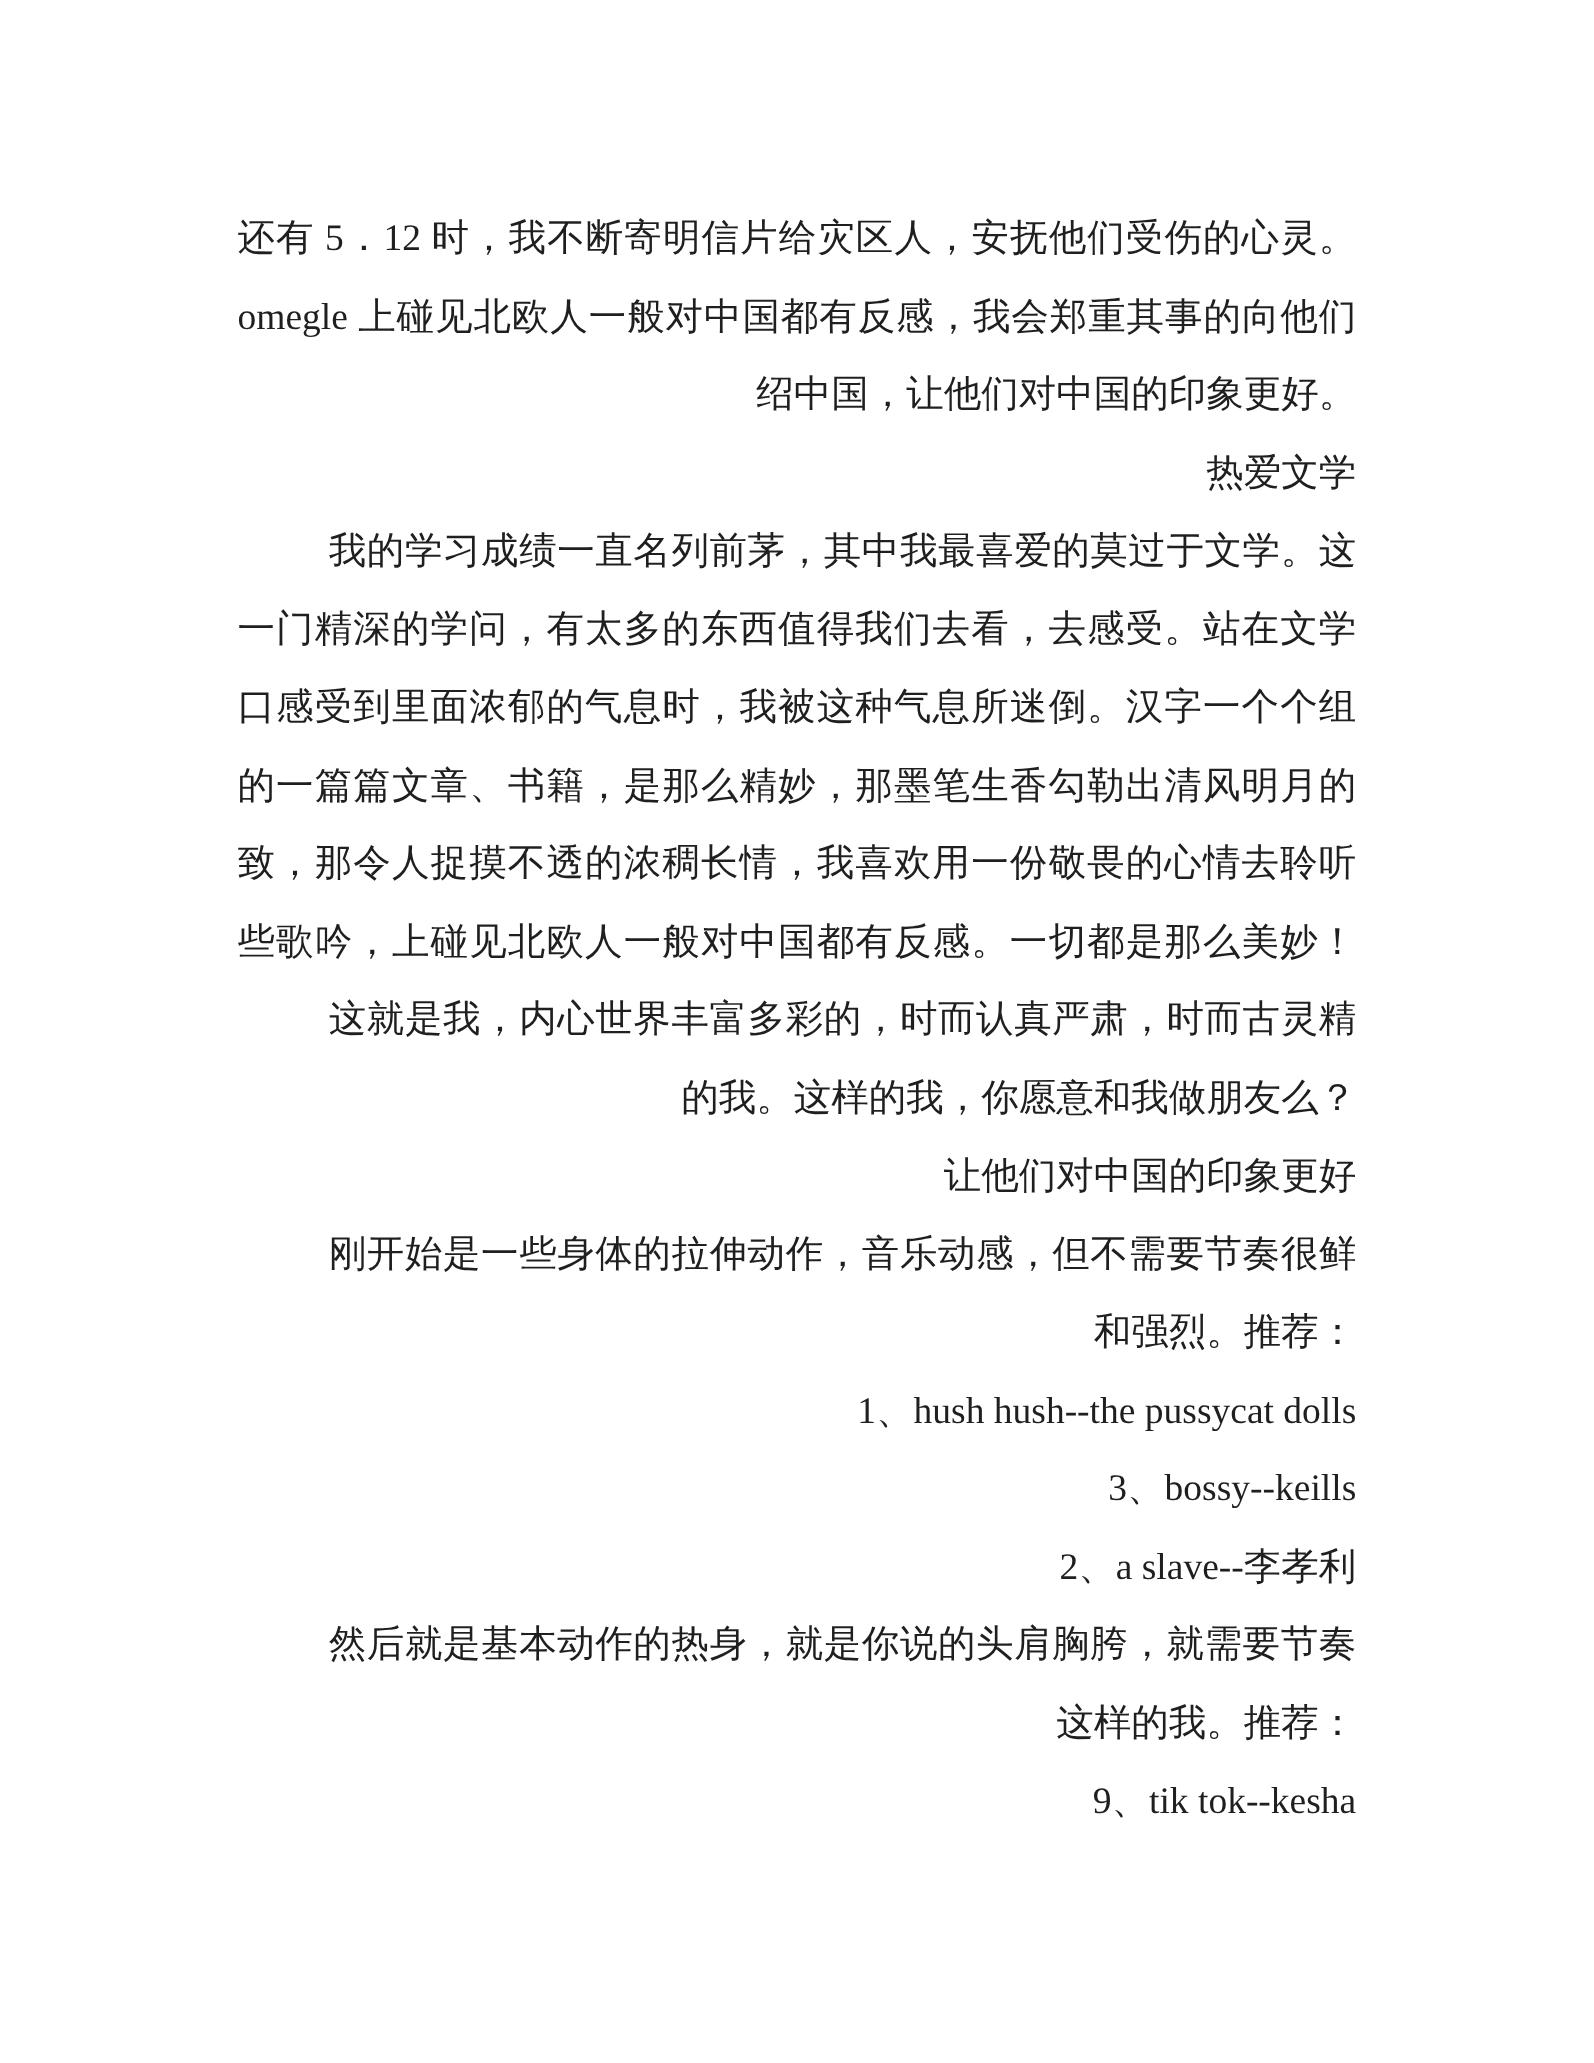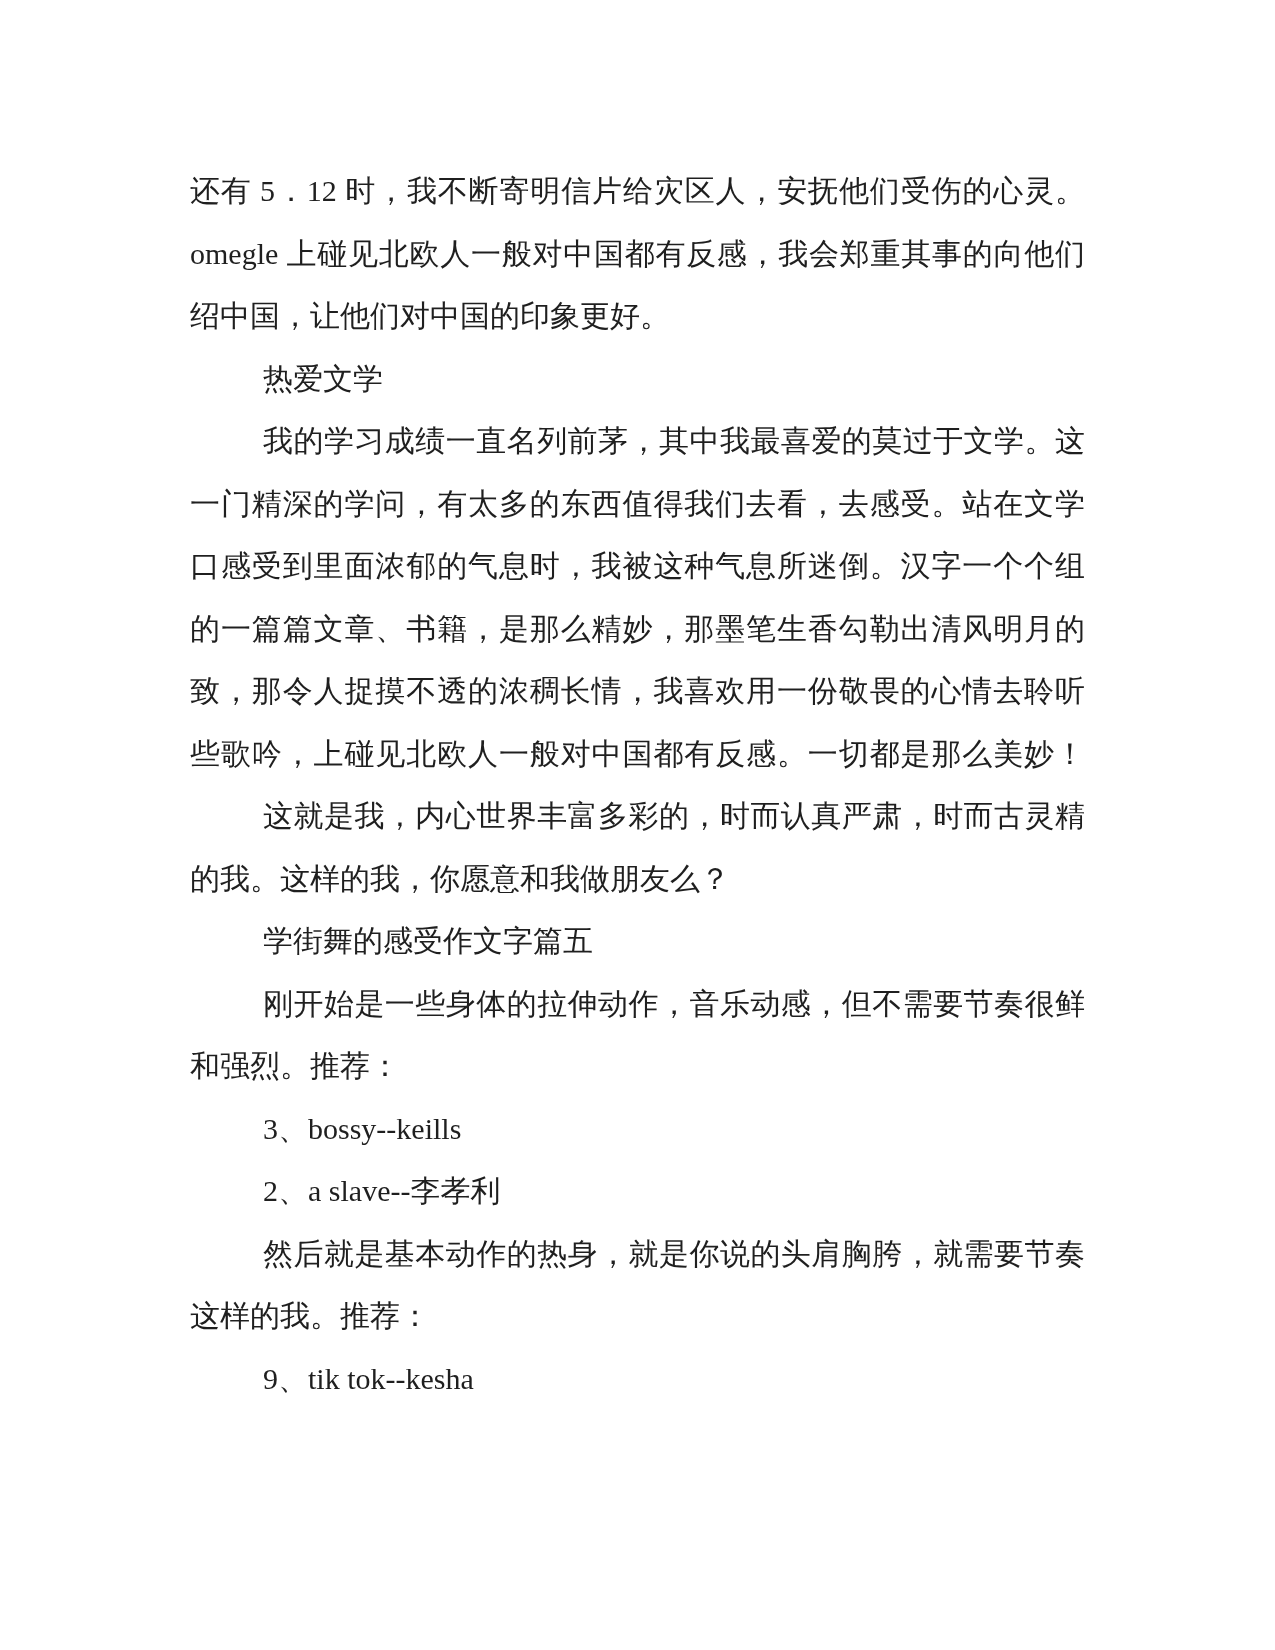--- a/index.html
+++ b/index.html
@@ -23,21 +23,21 @@
     padding: 160px 190px 0 190px;
     background: #ffffff;
     font-family: "Liberation Serif", "DejaVu Serif", serif;
     font-size: 30px;
     color: #1f1f1f;
   }
   .line {
     height: 62.5px;
     line-height: 62.5px;
     white-space: nowrap;
-    text-align: left;
+    text-align: right;
   }
   .line.justify {
     white-space: normal;
     text-align: justify;
     text-align-last: justify;
     overflow: hidden;
   }
   .line.indent {
     padding-left: 73px;
   }
@@ -51,21 +51,22 @@
     <div class="line">绍中国，让他们对中国的印象更好。</div>
     <div class="line indent">热爱文学</div>
     <div class="line indent justify">我的学习成绩一直名列前茅，其中我最喜爱的莫过于文学。这是</div>
     <div class="line justify">一门精深的学问，有太多的东西值得我们去看，去感受。站在文学门</div>
     <div class="line justify">口感受到里面浓郁的气息时，我被这种气息所迷倒。汉字一个个组成</div>
     <div class="line justify">的一篇篇文章、书籍，是那么精妙，那墨笔生香勾勒出清风明月的雅</div>
     <div class="line justify">致，那令人捉摸不透的浓稠长情，我喜欢用一份敬畏的心情去聆听那</div>
     <div class="line justify">些歌吟，上碰见北欧人一般对中国都有反感。一切都是那么美妙！</div>
     <div class="line indent justify">这就是我，内心世界丰富多彩的，时而认真严肃，时而古灵精怪</div>
     <div class="line">的我。这样的我，你愿意和我做朋友么？</div>
-    <div class="line indent">学街舞的感受作文字篇五</div>
+    <div class="line indent">让他们对中国的印象更好</div>
     <div class="line indent justify">刚开始是一些身体的拉伸动作，音乐动感，但不需要节奏很鲜明</div>
     <div class="line">和强烈。推荐：</div>
+    <div class="line indent">1、hush hush--the pussycat dolls</div>
     <div class="line indent">3、bossy--keills</div>
     <div class="line indent">2、a slave--李孝利</div>
     <div class="line indent justify">然后就是基本动作的热身，就是你说的头肩胸胯，就需要节奏很</div>
     <div class="line">这样的我。推荐：</div>
     <div class="line indent">9、tik tok--kesha</div>
   </main>
 
 </body></html>

